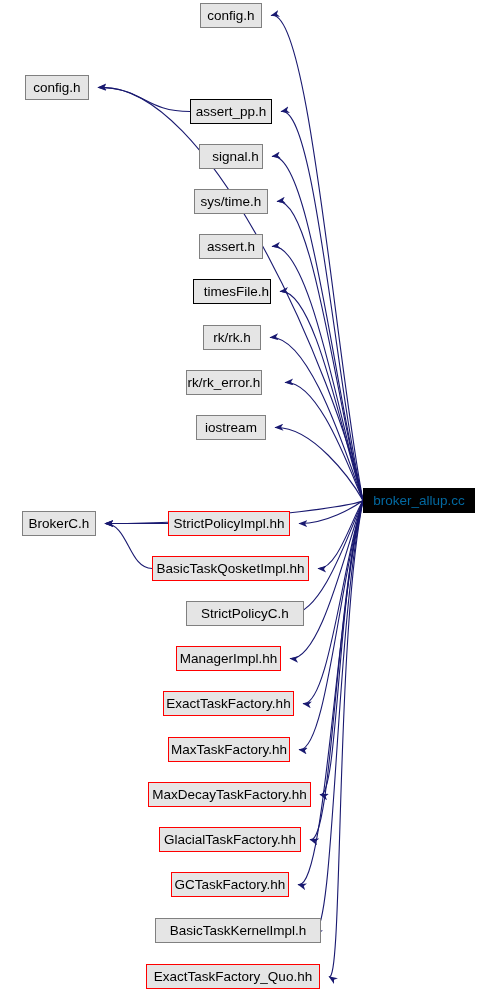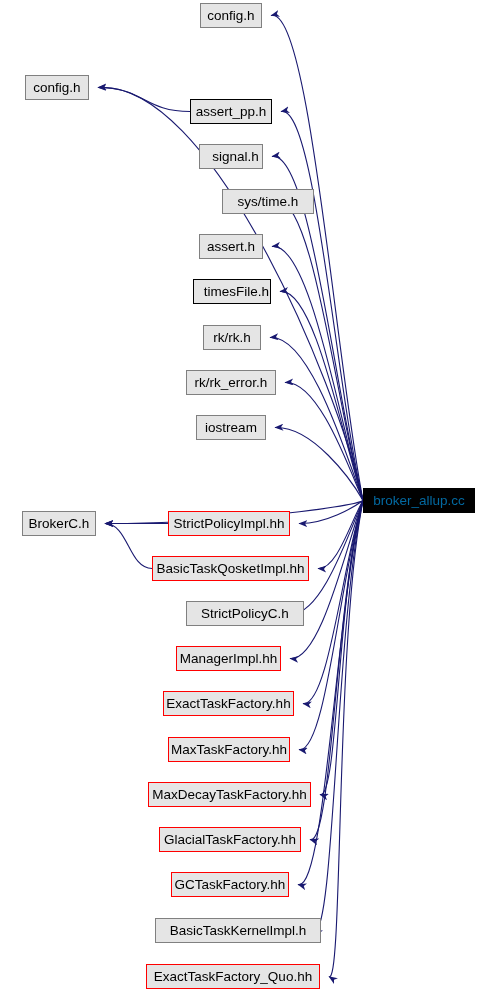--- a/index.html
+++ b/index.html
@@ -100,33 +100,33 @@
       </div>
       <div class="node sys" style="left: 25px; top: 75px; width: 64px;">
         <span>config.h</span>
       </div>
       <div class="node proj" style="left: 190px; top: 99px; width: 82px;">
         <span>assert_pp.h</span>
       </div>
       <div class="node sys" style="left: 199px; top: 144px; width: 64px; padding-left: 9px;">
         <span>signal.h</span>
       </div>
-      <div class="node sys" style="left: 194px; top: 189px; width: 92px; margin-left: 28px;">
+      <div class="node sys" style="left: 194px; top: 189px; width: 74px;">
         <span>sys/time.h</span>
       </div>
       <div class="node sys" style="left: 199px; top: 234px; width: 64px;">
         <span>assert.h</span>
       </div>
       <div class="node proj" style="left: 193px; top: 279px; width: 78px; padding-left: 9px;">
         <span>timesFile.h</span>
       </div>
       <div class="node sys" style="left: 203px; top: 325px; width: 58px;">
         <span>rk/rk.h</span>
       </div>
-      <div class="node sys" style="left: 186px; top: 370px; width: 90px;">
+      <div class="node sys" style="left: 186px; top: 370px; width: 76px;">
         <span>rk/rk_error.h</span>
       </div>
       <div class="node sys" style="left: 196px; top: 415px; width: 70px;">
         <span>iostream</span>
       </div>
       <div class="node sys" style="left: 22px; top: 511px; width: 74px;">
         <span>BrokerC.h</span>
       </div>
       <div class="node hh" style="left: 168px; top: 511px; width: 122px;">
         <span>StrictPolicyImpl.hh</span>

